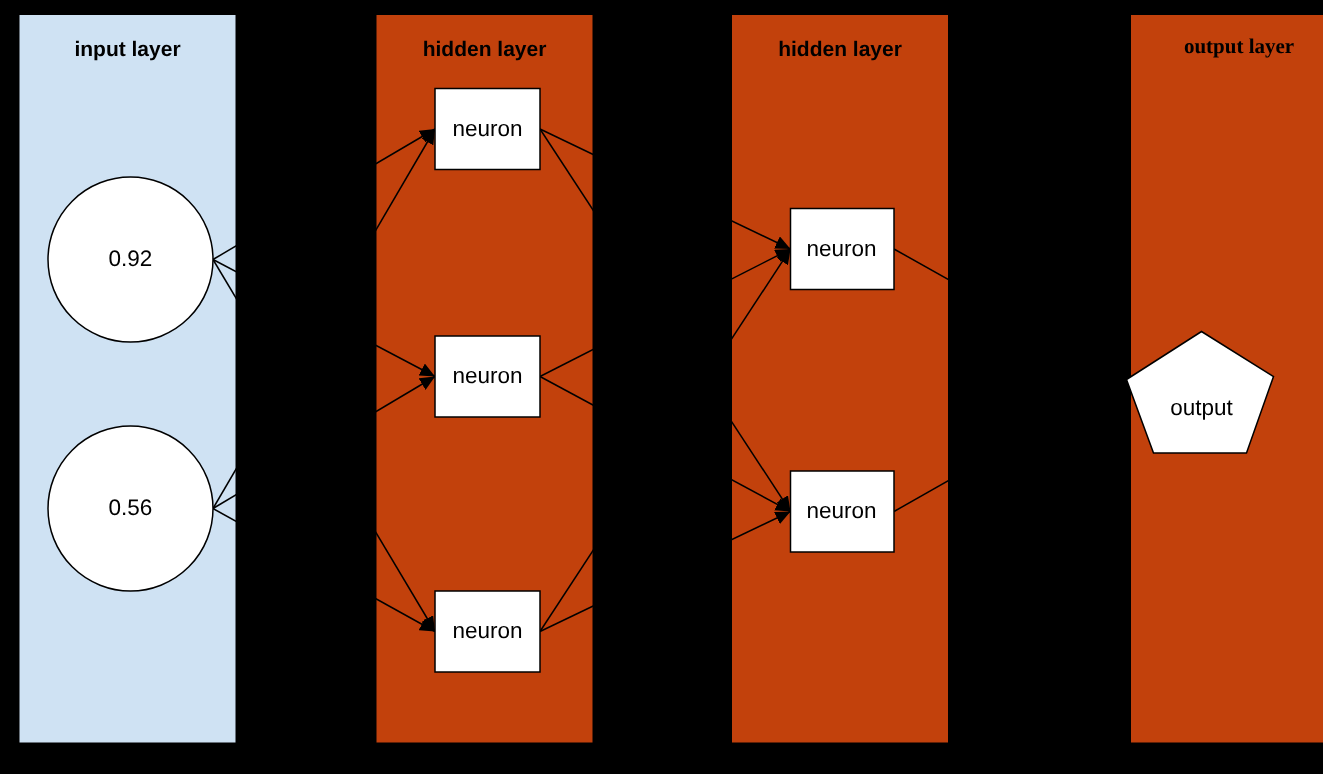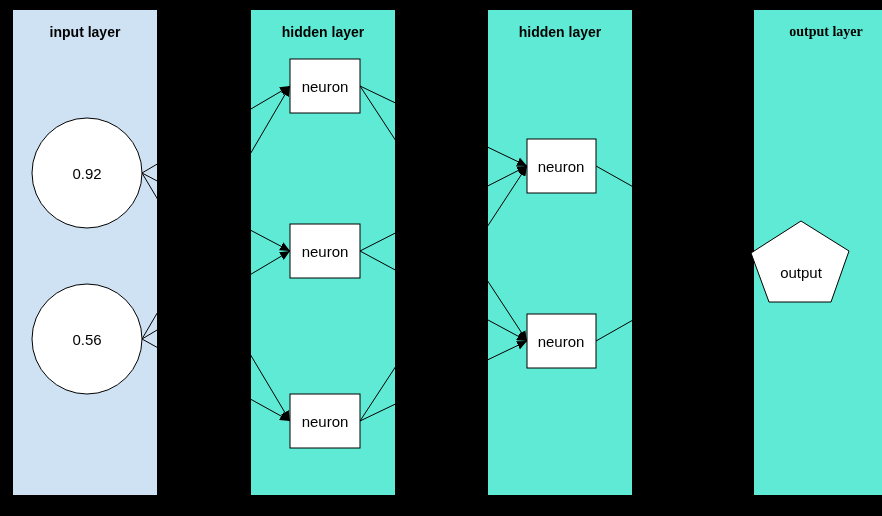--- a/index.html
+++ b/index.html
@@ -13,21 +13,21 @@
     height: 516px;
     background: #000000;
     overflow: hidden;
     font-family: "Liberation Sans", sans-serif;
   }
   .panel {
     position: absolute;
     top: 10px;
     width: 144px;
     height: 485px;
-    background: #5eead4;
+    background: #c2410c;
     box-sizing: border-box;
   }
   .panel.input { background: #cfe2f3; }
   .panel-title {
     margin-top: 12px;
     text-align: center;
     font-size: 14px;
     font-weight: bold;
     color: #000000;
     line-height: 20px;

